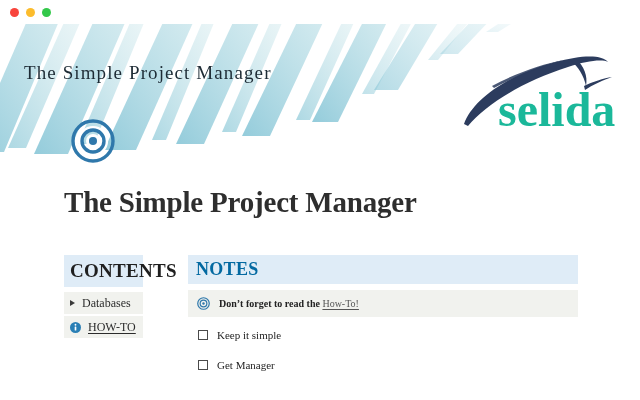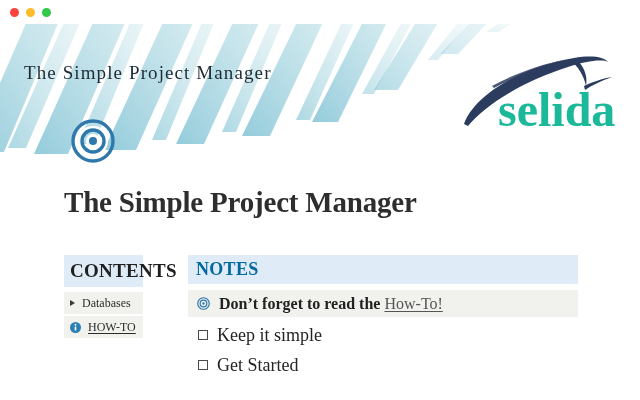--- a/index.html
+++ b/index.html
@@ -141,21 +141,21 @@
     background: #f1f2ee;
     margin-top: 6px;
     height: 27px;
     display: flex;
     align-items: center;
     gap: 9px;
     padding-left: 9px;
   }
   .target-small { width: 13px; height: 13px; flex: none; display: block; }
   .note-text {
-    font-size: 16px;
+    font-size: 10px;
     font-weight: bold;
     color: #222;
   }
   .note-link {
     font-weight: normal;
     color: #555;
     text-decoration: underline;
     text-underline-offset: 2px;
   }
   .todo {
@@ -166,21 +166,21 @@
     padding-left: 10px;
     margin-top: 6px;
   }
   .cb {
     width: 10px; height: 10px;
     border: 1.3px solid #4a4a4a;
     background: #fff;
     flex: none;
     display: block;
   }
-  .todo-label { font-size: 18px; color: #242424; }
+  .todo-label { font-size: 11px; color: #242424; }
 </style>
 </head>
 <body>
 
 <div class="chrome">
   <span class="dot dot-red"></span>
   <span class="dot dot-yellow"></span>
   <span class="dot dot-green"></span>
 </div>
 
@@ -275,15 +275,15 @@
     <span class="note-text"><span>Don’t forget to read the </span><a class="note-link" href="#">How-To!</a></span>
   </div>
 
   <div class="todo">
     <span class="cb"></span>
     <span class="todo-label">Keep it simple</span>
   </div>
 
   <div class="todo">
     <span class="cb"></span>
-    <span class="todo-label">Get Started</span>
+    <span class="todo-label">Get Manager</span>
   </div>
 </div>
 
 </body></html>

